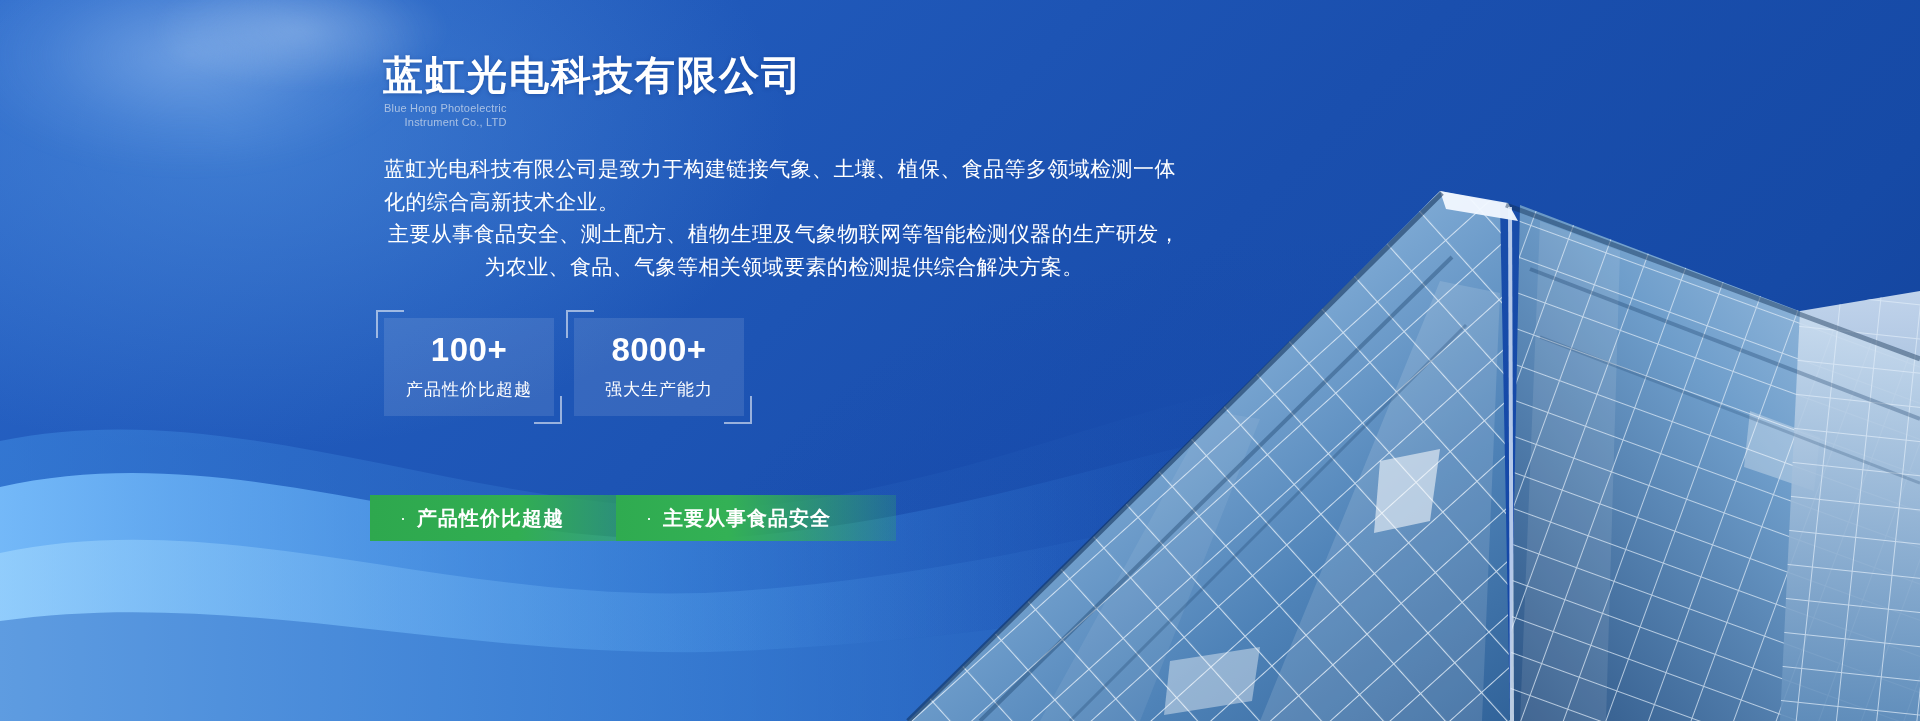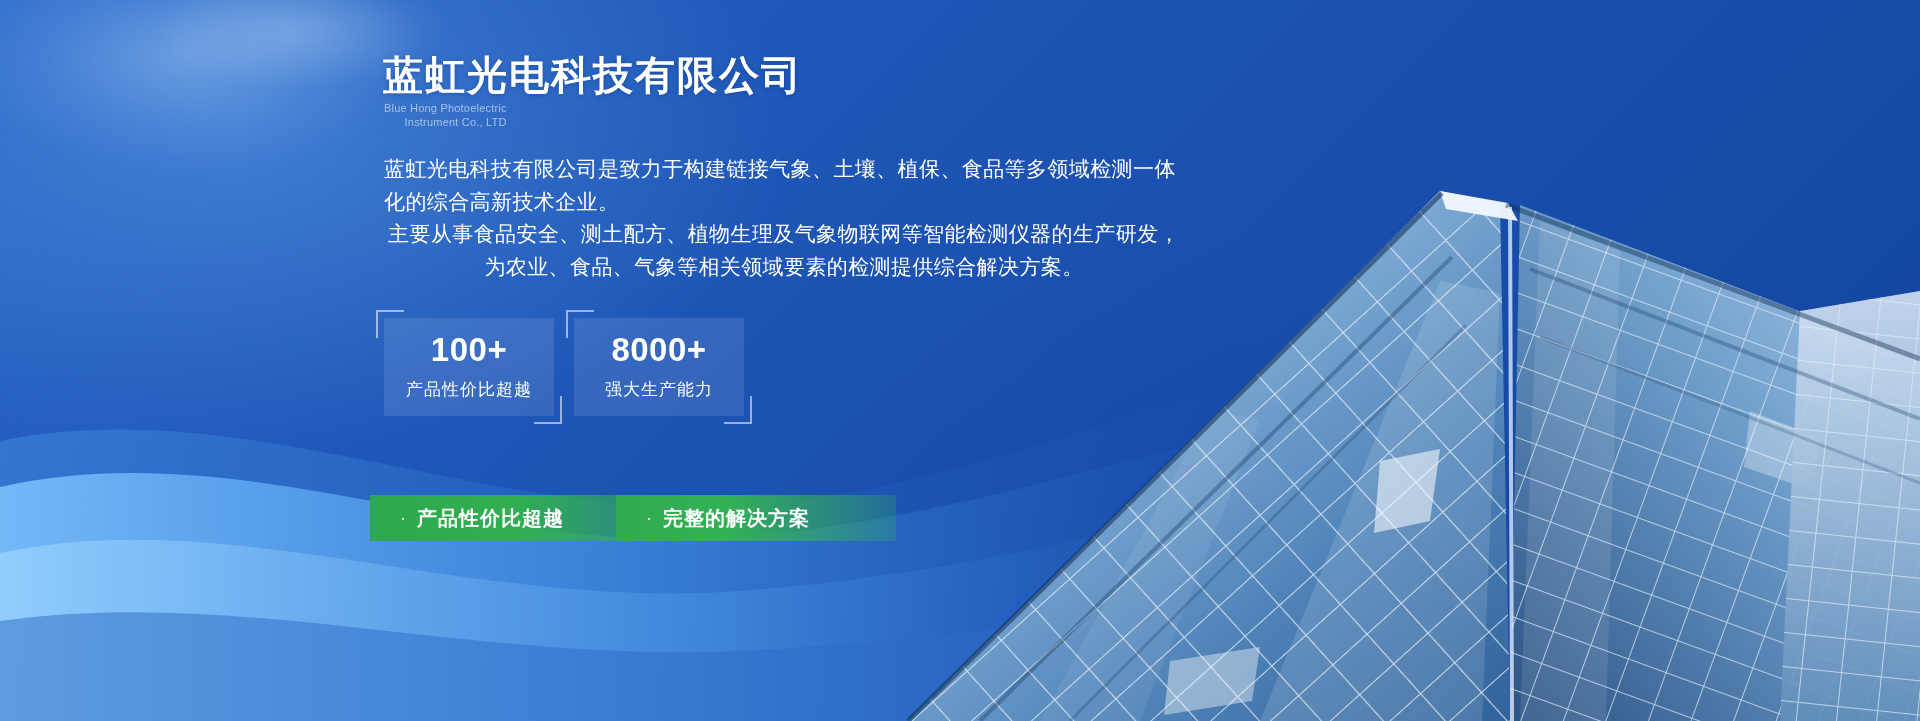--- a/index.html
+++ b/index.html
@@ -243,18 +243,18 @@
       </div>
     </div>
 
     <div class="tags">
       <div class="tag">
         <span class="dot">·</span>
         <span class="tag-text">产品性价比超越</span>
       </div>
       <div class="tag">
         <span class="dot">·</span>
-        <span class="tag-text">完整的解决方案</span>
+        <span class="tag-text">主要从事食品安全</span>
       </div>
     </div>
 
   </div>
 </div>
 
 </body></html>

